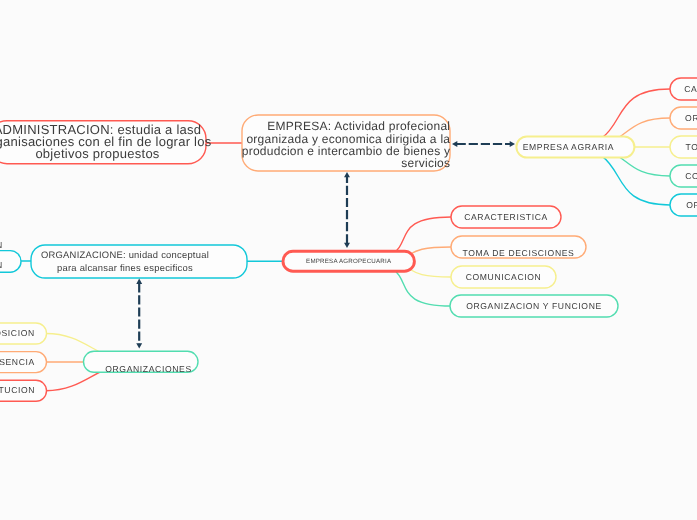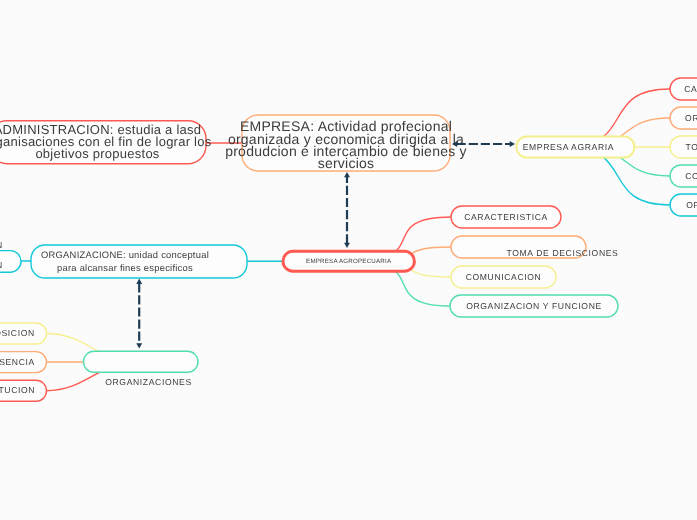--- a/index.html
+++ b/index.html
@@ -73,21 +73,21 @@
         <path d="M139.2,348.6 L136.25,343.3 L142.14999999999998,343.3 Z" fill="#1e3d55"></path>
         <path d="M139.2,278.6 L142.14999999999998,283.90000000000003 L136.25,283.90000000000003 Z" fill="#1e3d55"></path>
       </g>
     </svg>
 <div class="node" style="left: -11px; top: 120.7px; width: 217px; height: 43px;">
       <span class="lbl" style="font-size: 13px; line-height: 12.3px; letter-spacing: 0.25px; color: rgb(60, 60, 60);">ADMINISTRACION: estudia a lasd
 organisaciones con el fin de lograr los
 objetivos propuestos</span>
     </div>
     <div class="node" style="left: 242px; top: 115px; width: 208px; height: 56px;">
-      <span class="lbl" style="font-size: 14px; line-height: 12.3px; letter-spacing: 0.25px; color: rgb(60, 60, 60); transform: translateY(2px);">EMPRESA: Actividad profecional
+      <span class="lbl" style="font-size: 12px; line-height: 12.3px; letter-spacing: 0.25px; color: rgb(60, 60, 60); transform: translateY(2px); text-align: right;">EMPRESA: Actividad profecional
 organizada y economica dirigida a la
 produdcion e intercambio de bienes y
 servicios</span>
     </div>
     <div class="node" style="left: 516.4px; top: 136.5px; width: 104px; height: 21px;">
       <span class="lbl" style="font-size: 8.6px; line-height: 11px; letter-spacing: 0.62px; color: rgb(60, 60, 60);">EMPRESA AGRARIA</span>
     </div>
     <div class="node" style="left: 670px; top: 78px; width: 112px; height: 22px;">
       <span class="lbl" style="font-size: 8.6px; line-height: 11px; letter-spacing: 0.62px; color: rgb(60, 60, 60);">CARACTERISTICA</span>
     </div>
@@ -102,40 +102,40 @@
     </div>
     <div class="node" style="left: 670px; top: 194px; width: 168px; height: 22px;">
       <span class="lbl" style="font-size: 8.6px; line-height: 11px; letter-spacing: 0.62px; color: rgb(60, 60, 60);">ORGANIZACION Y FUNCIONE</span>
     </div>
     <div class="node" style="left: 283px; top: 251.3px; width: 131.4px; height: 19.9px;">
       <span class="lbl" style="font-size: 6.2px; line-height: 9px; letter-spacing: 0.2px; color: rgb(60, 60, 60);">EMPRESA AGROPECUARIA</span>
     </div>
     <div class="node" style="left: 451px; top: 206px; width: 110px; height: 22px;">
       <span class="lbl" style="font-size: 8.6px; line-height: 11px; letter-spacing: 0.62px; color: rgb(60, 60, 60);">CARACTERISTICA</span>
     </div>
-    <div class="node" style="left: 451px; top: 236px; width: 135px; height: 34px; margin-left: 44px;">
+    <div class="node" style="left: 451px; top: 236px; width: 135px; height: 34px;">
       <span class="lbl" style="font-size: 8.6px; line-height: 11px; letter-spacing: 0.62px; color: rgb(60, 60, 60);">TOMA DE DECISCIONES</span>
     </div>
     <div class="node" style="left: 451px; top: 266px; width: 105px; height: 22px;">
       <span class="lbl" style="font-size: 8.6px; line-height: 11px; letter-spacing: 0.62px; color: rgb(60, 60, 60);">COMUNICACION</span>
     </div>
     <div class="node" style="left: 450px; top: 295px; width: 168px; height: 22px;">
       <span class="lbl" style="font-size: 8.6px; line-height: 11px; letter-spacing: 0.62px; color: rgb(60, 60, 60);">ORGANIZACION Y FUNCIONE</span>
     </div>
     <div class="node" style="left: 31px; top: 245px; width: 188px; height: 33px;">
       <span class="lbl" style="font-size: 9.4px; line-height: 12.3px; letter-spacing: 0.25px; color: rgb(60, 60, 60);">ORGANIZACIONE: unidad conceptual
 para alcansar fines especificos</span>
     </div>
     <div class="node" style="left: -89px; top: 250.6px; width: 110px; height: 21.6px;">
       <span class="lbl" style="font-size: 8.6px; line-height: 11px; letter-spacing: 0.62px; color: rgb(60, 60, 60); transform: translateY(3.5px);">ORGANIZACION</span>
     </div>
     <div class="node" style="left: -79px; top: 235.3px; width: 90px; height: 20.5px;">
       <span class="lbl" style="font-size: 8.6px; line-height: 11px; letter-spacing: 0.62px; color: rgb(60, 60, 60);">ORGANIZACION</span>
     </div>
-    <div class="node" style="left: 83.5px; top: 372px; width: 130px; height: 21px;">
+    <div class="node" style="left: 83.5px; top: 359px; width: 130px; height: 21px;">
       <span class="lbl" style="font-size: 8.6px; line-height: 11px; letter-spacing: 0.62px; color: rgb(60, 60, 60);">ORGANIZACIONES</span>
     </div>
     <div class="node" style="left: -40px; top: 323px; width: 86.5px; height: 21px;">
       <span class="lbl" style="font-size: 8.6px; line-height: 11px; letter-spacing: 0.62px; color: rgb(60, 60, 60);">DISPOSICION</span>
     </div>
     <div class="node" style="left: -32px; top: 351.6px; width: 78.5px; height: 21px;">
       <span class="lbl" style="font-size: 8.6px; line-height: 11px; letter-spacing: 0.62px; color: rgb(60, 60, 60);">PRESENCIA</span>
     </div>
     <div class="node" style="left: -38px; top: 380.3px; width: 84.5px; height: 21px;">
       <span class="lbl" style="font-size: 8.6px; line-height: 11px; letter-spacing: 0.62px; color: rgb(60, 60, 60);">INSTITUCION</span>

